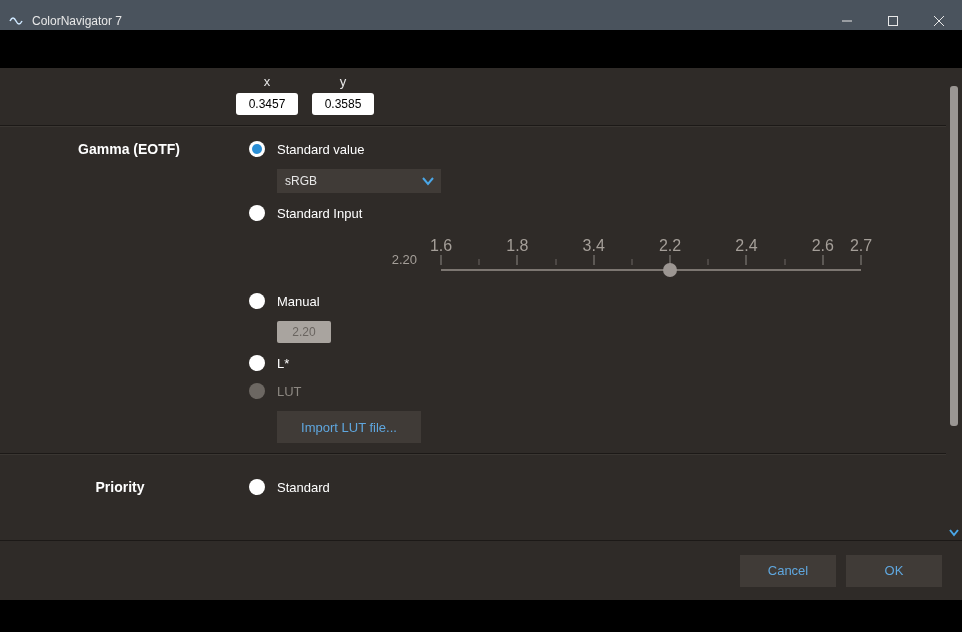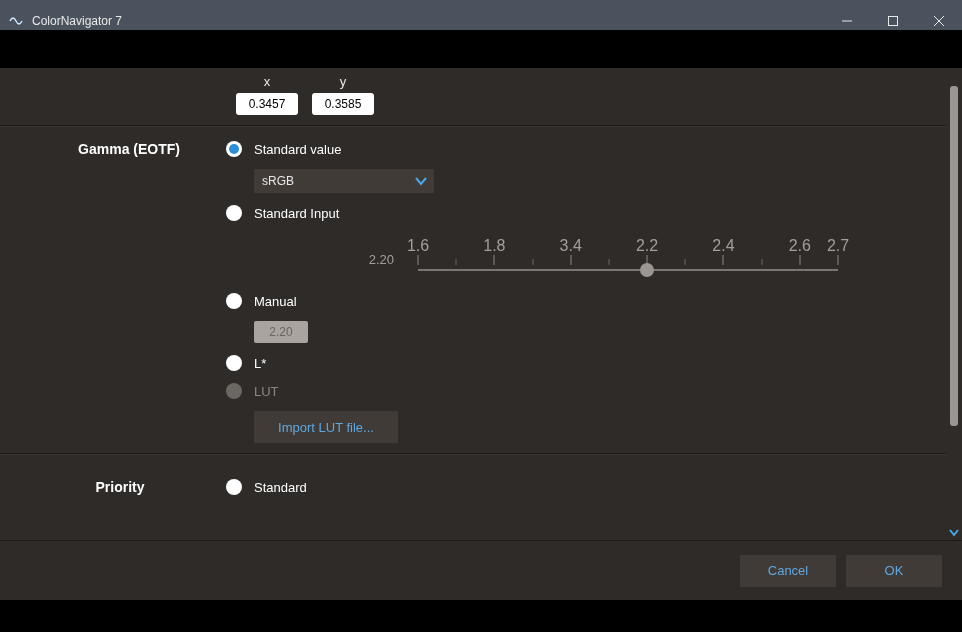--- a/index.html
+++ b/index.html
@@ -119,21 +119,21 @@
     background: #1c1917;
     margin-top: 10px;
     border-bottom: 1px solid #3a3632;
   }
 
   
   .section {
     display: grid;
     grid-template-columns: 200px 1fr;
     padding: 14px 20px 0 20px;
-    column-gap: 6px;
+    column-gap: 29px;
   }
   .seclabel {
     font-size: 14px;
     font-weight: 600;
     color: #fff;
     text-align: right;
     padding-right: 40px;
     padding-top: 0;
   }
   .seclabel.priority {
@@ -171,21 +171,21 @@
     color: #fff;
   }
   .radio-label.disabled { color: #8c8781; }
 
   .indent {
     margin-left: 28px;
   }
 
   
   .combo {
-    width: 180px;
+    width: 164px;
     height: 24px;
     background: #403b37;
     display: flex;
     align-items: center;
     padding: 0 8px;
     font-size: 12px;
     color: #e8e8e8;
     position: relative;
   }
   .combo .chev {

